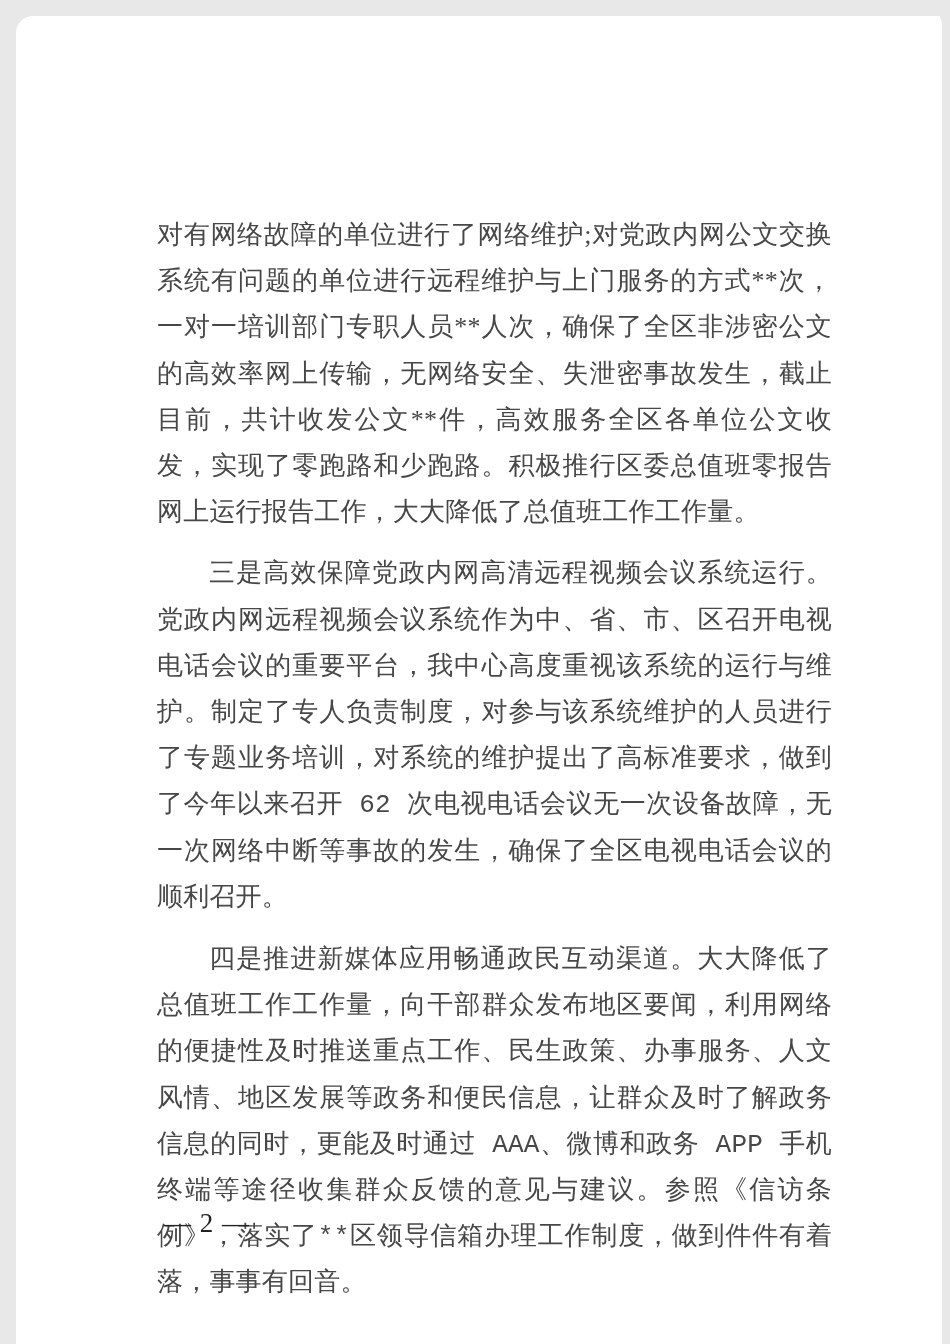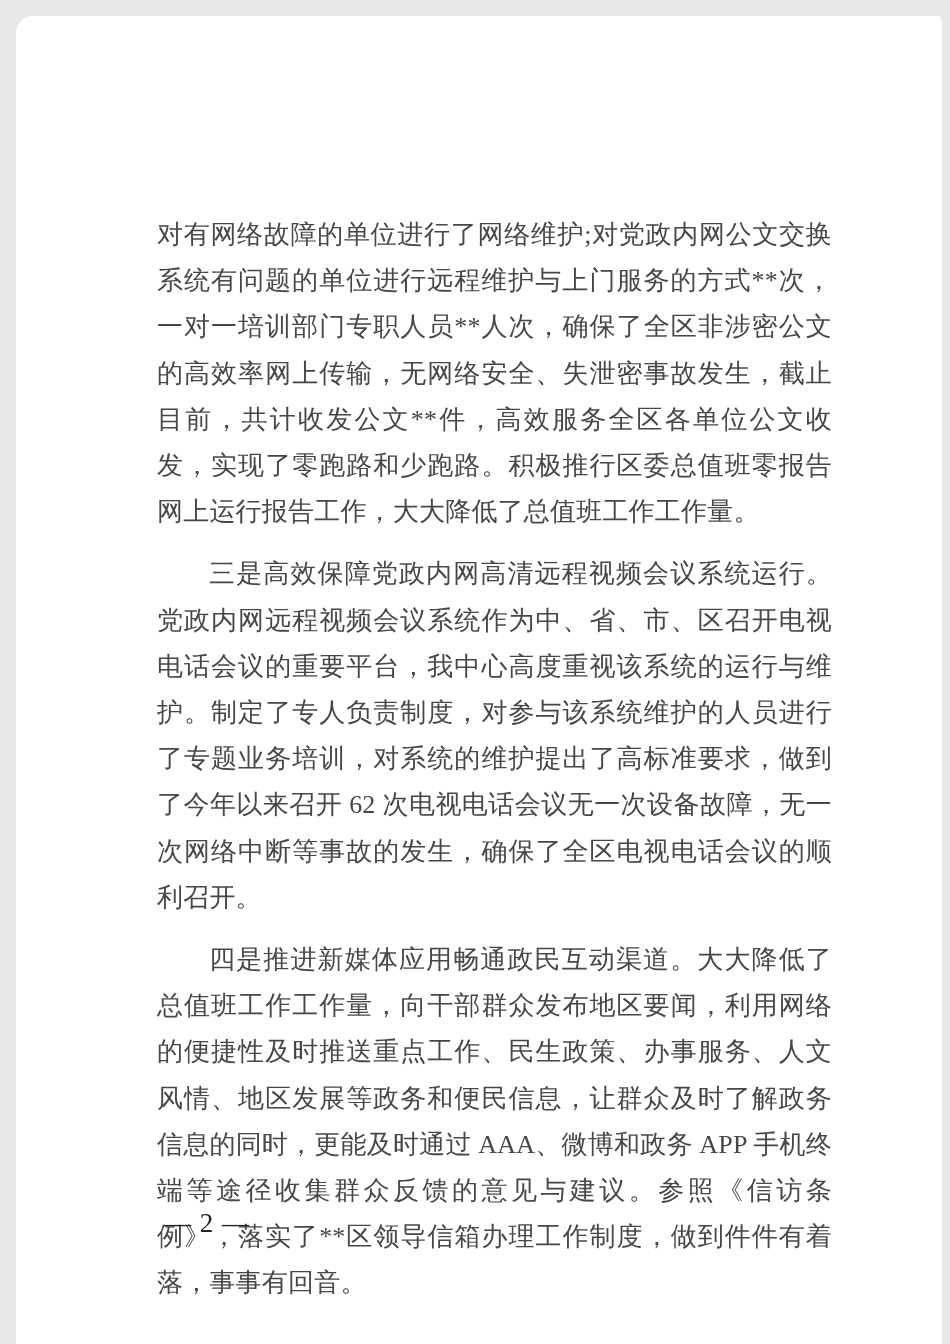--- a/index.html
+++ b/index.html
@@ -25,20 +25,21 @@
     color: #474747;
     text-align: justify;
     text-justify: inter-character;
     letter-spacing: 0.2px;
   }
   .content p {
     margin: 0;
   }
   .content p.indent {
     text-indent: 2em;
+    font-family: Liberation Mono, monospace;
   }
   .page-footer {
     position: absolute;
     left: 140px;
     top: 1184px;
     font-size: 27px;
     color: #222222;
     font-family: "Liberation Serif", "DejaVu Serif", serif;
     letter-spacing: 1px;
   }

